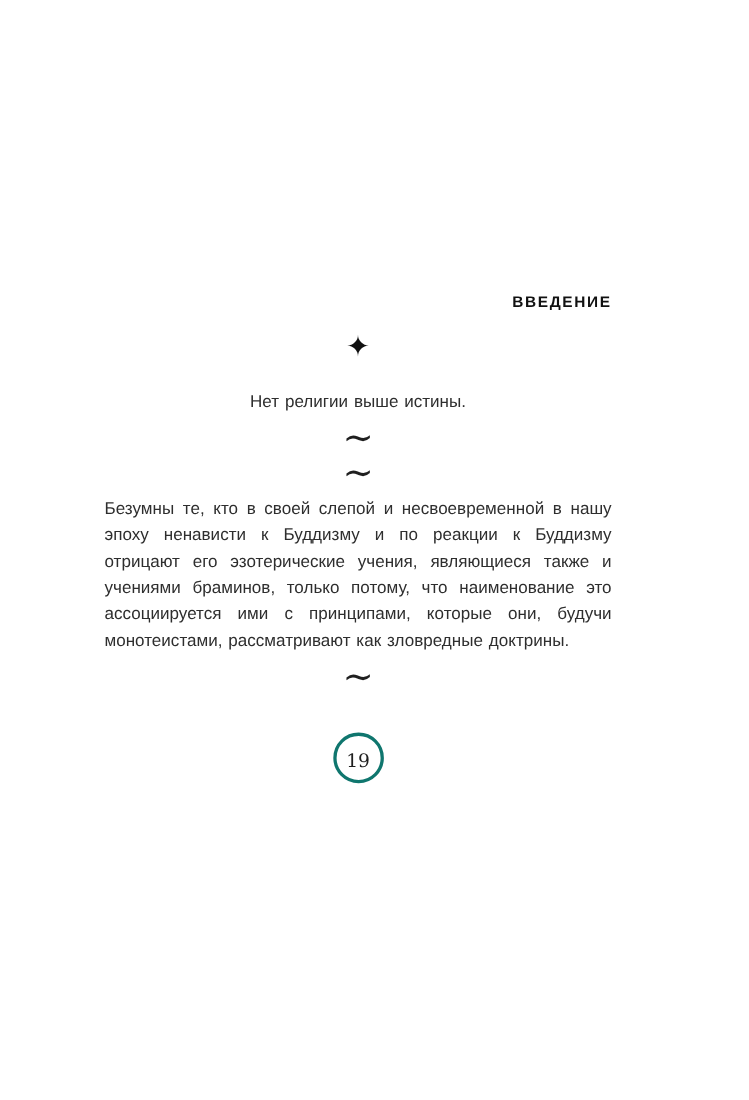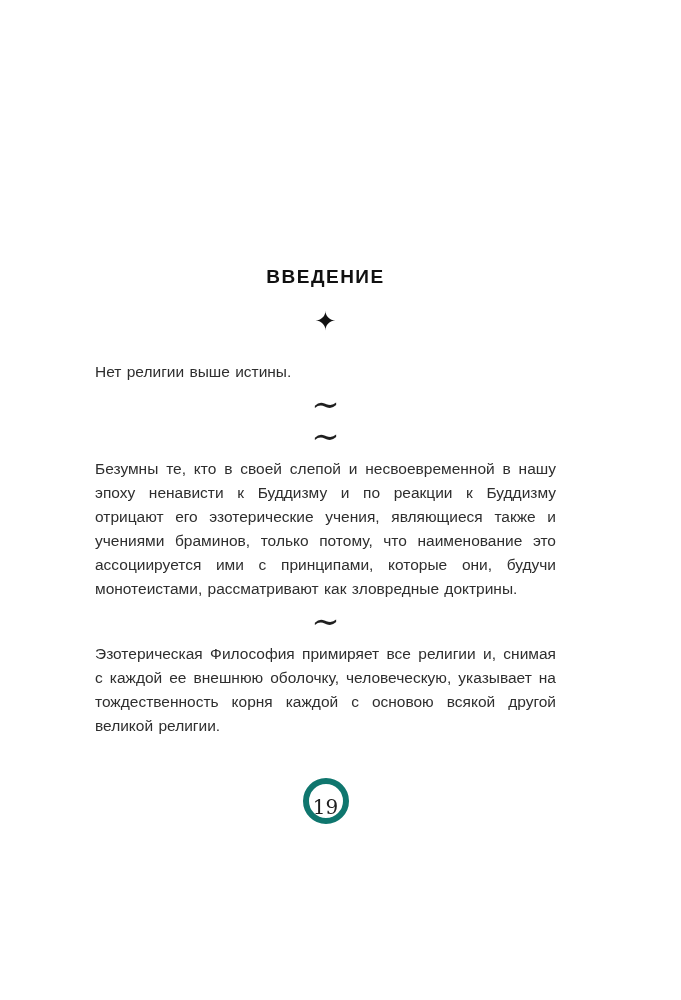--- a/index.html
+++ b/index.html
@@ -19,22 +19,22 @@
     box-sizing: border-box;
   }
   .content {
     position: absolute;
     left: 95px;
     top: 0;
     width: 461px;
   }
   .chapter-title {
     margin-top: 266px;
-    text-align: center;
-    font-size: 19px;
+    text-align: right;
+    font-size: 14px;
     font-weight: bold;
     letter-spacing: 1.5px;
     color: #111111;
   }
   .star {
     text-align: center;
     margin-top: 20px;
     font-size: 26px;
     line-height: 26px;
     color: #111111;
@@ -42,42 +42,42 @@
   .para {
     font-size: 15.5px;
     line-height: 24px;
     text-align: justify;
     color: #2e2e2e;
     margin: 0;
     word-spacing: 1px;
   }
   .para.first {
     margin-top: 26px;
-    text-align: left;
+    text-align: center;
   }
   .divider {
     text-align: center;
     font-family: "DejaVu Serif", serif;
     font-size: 34px;
     line-height: 22px;
     height: 22px;
     margin: 9px 0 10px 0;
     color: #1f1f1f;
     user-select: none;
   }
   .page-number-circle {
     width: 46px;
     height: 46px;
-    border: 6px solid #0f766e;
+    border: 3px solid #0f766e;
     border-radius: 50%;
     margin: 40px auto 0 auto;
     text-align: center;
     line-height: 46px;
     font-family: "DejaVu Serif", serif;
-    font-size: 20px;
+    font-size: 17px;
     color: #1f1f1f;
     box-sizing: border-box;
   }
 </style>
 </head>
 <body>
 
 <div class="page">
   <div class="content">
 
@@ -89,18 +89,17 @@
 
     <div class="divider">∼</div>
 
 
     <div class="divider">∼</div>
 
     <p class="para">Безумны те, кто в своей слепой и несвоевременной в нашу эпоху ненависти к Буддизму и по реакции к Буддизму отрицают его эзотерические учения, являющиеся также и учениями браминов, только потому, что наименование это ассоциируется ими с принципами, которые они, будучи монотеистами, рассматривают как зловредные доктрины.</p>
 
     <div class="divider">∼</div>
 
-    <p class="para">Эзотерическая Философия примиряет все религии и, снимая с каждой ее внешнюю оболочку, человеческую, указывает на тождественность корня каждой с основою всякой другой великой религии.</p>
 
     <div class="page-number-circle">19</div>
 
   </div>
 </div>
 
 </body></html>

